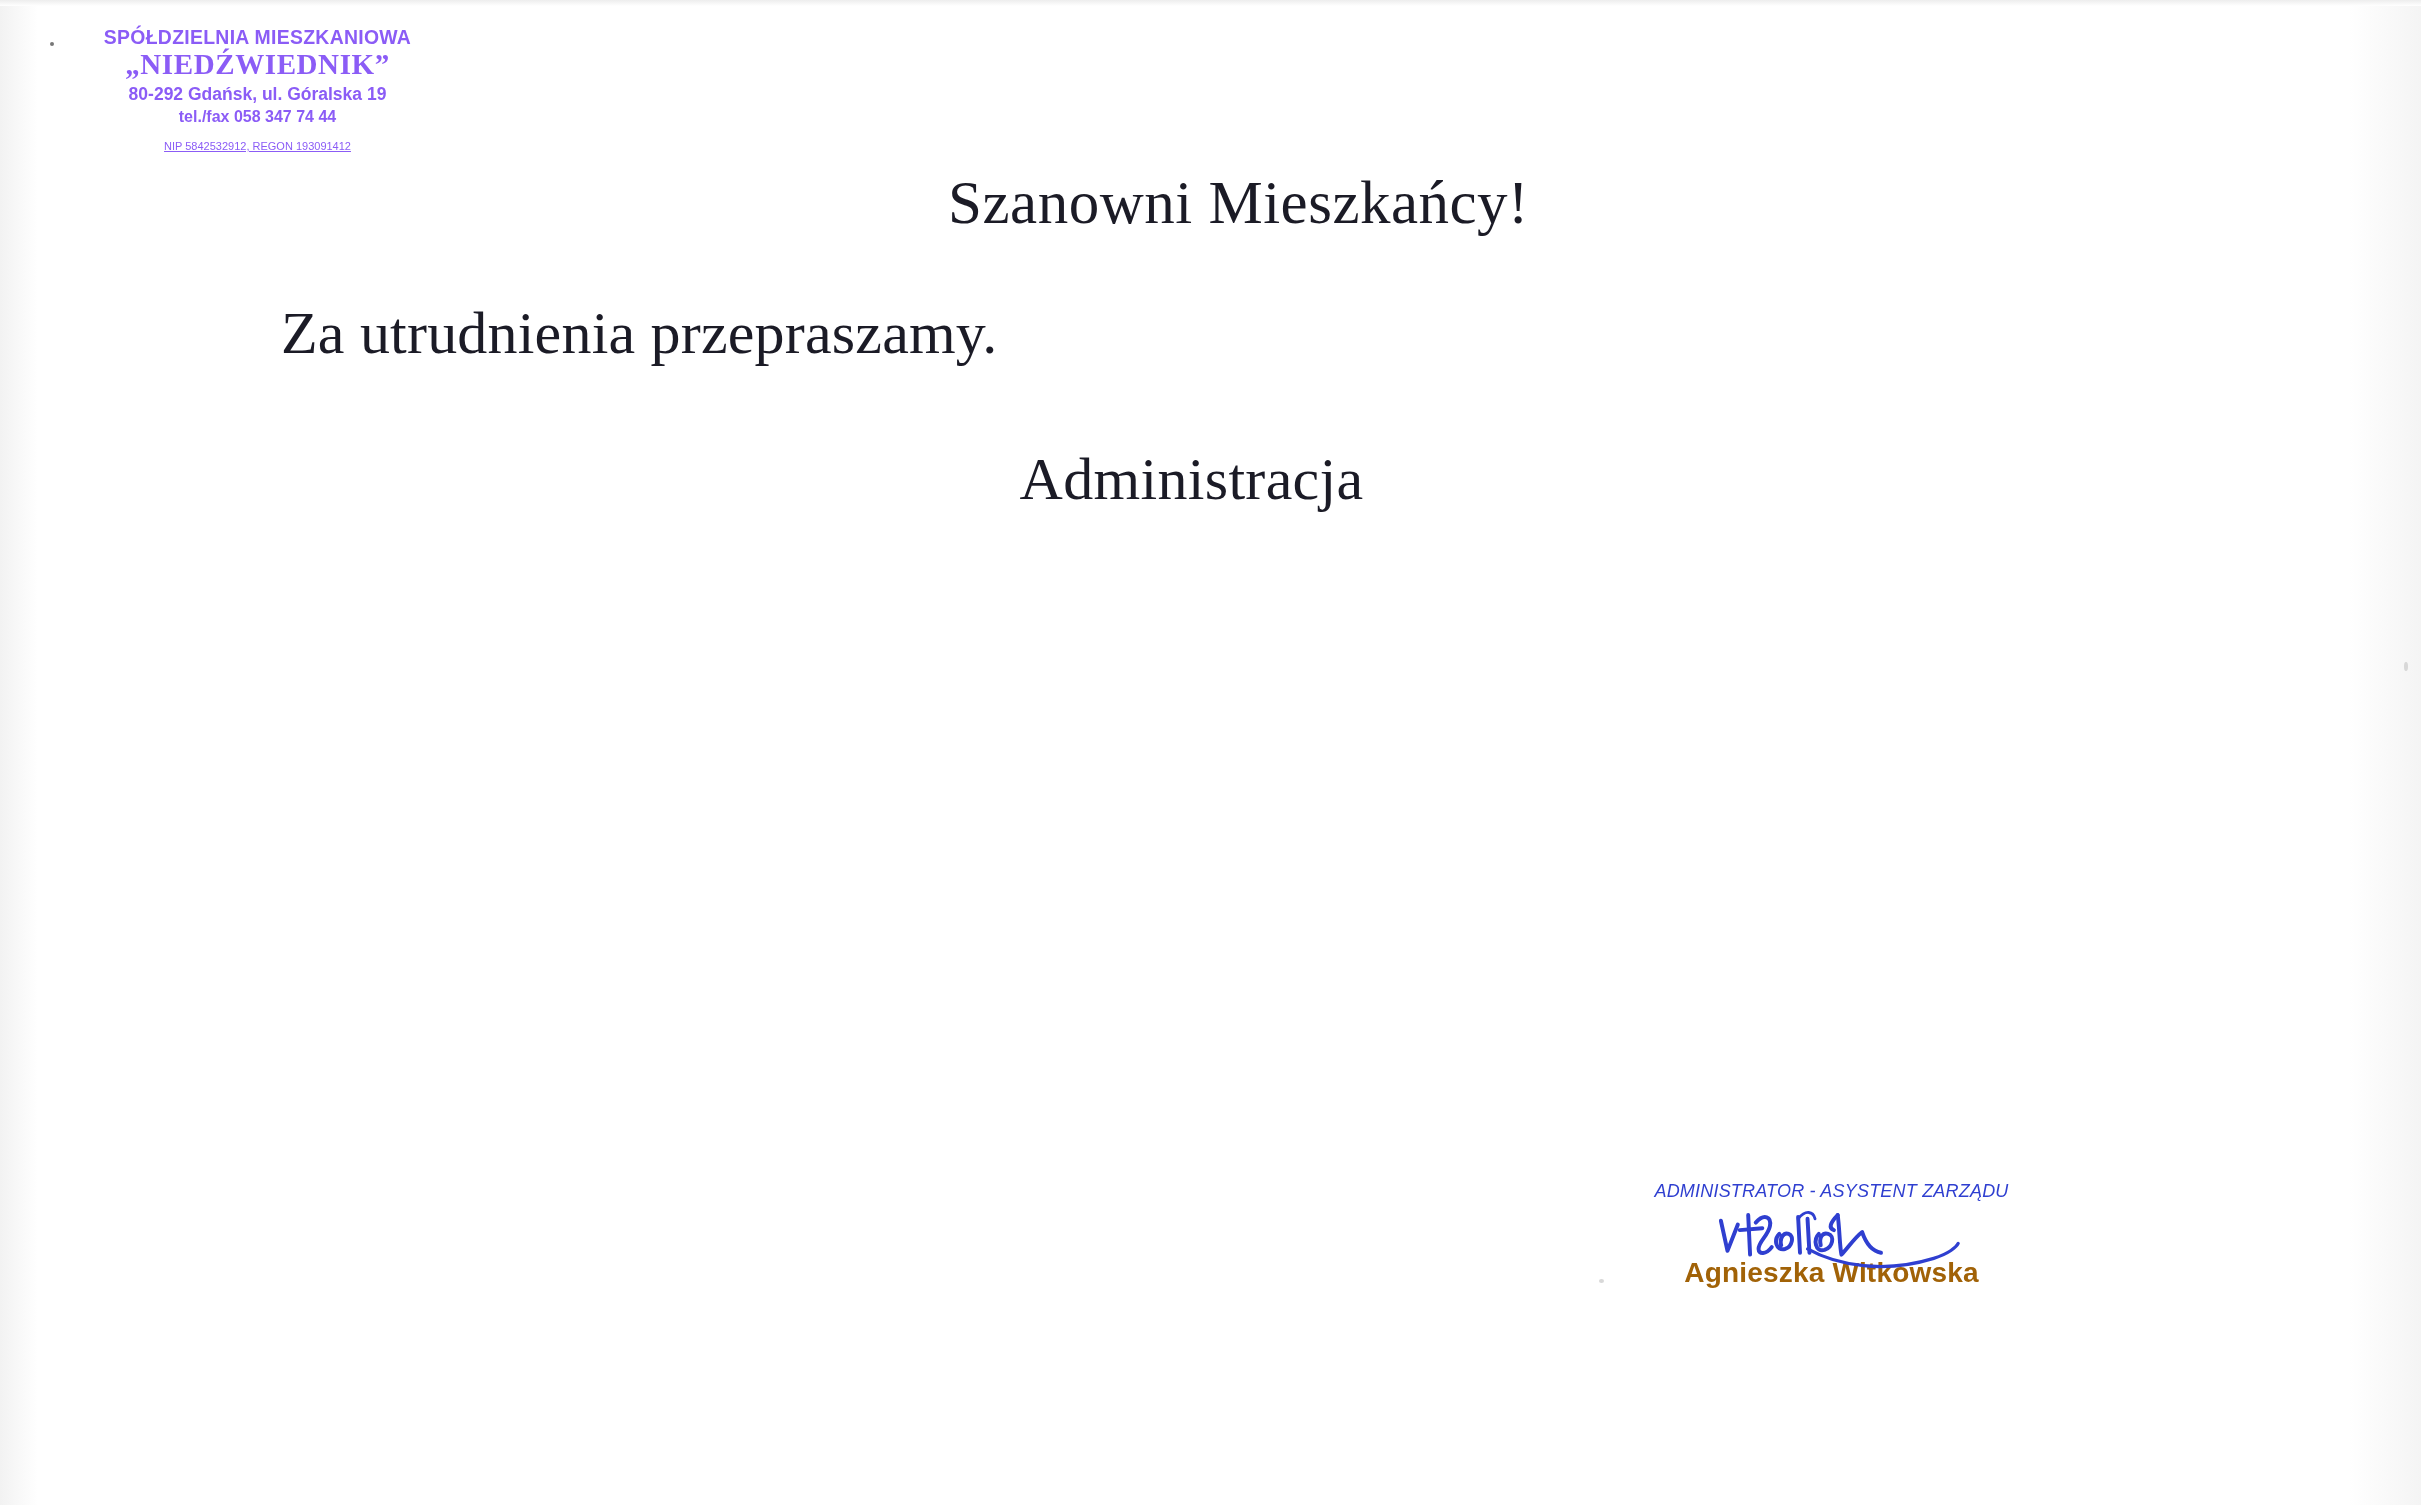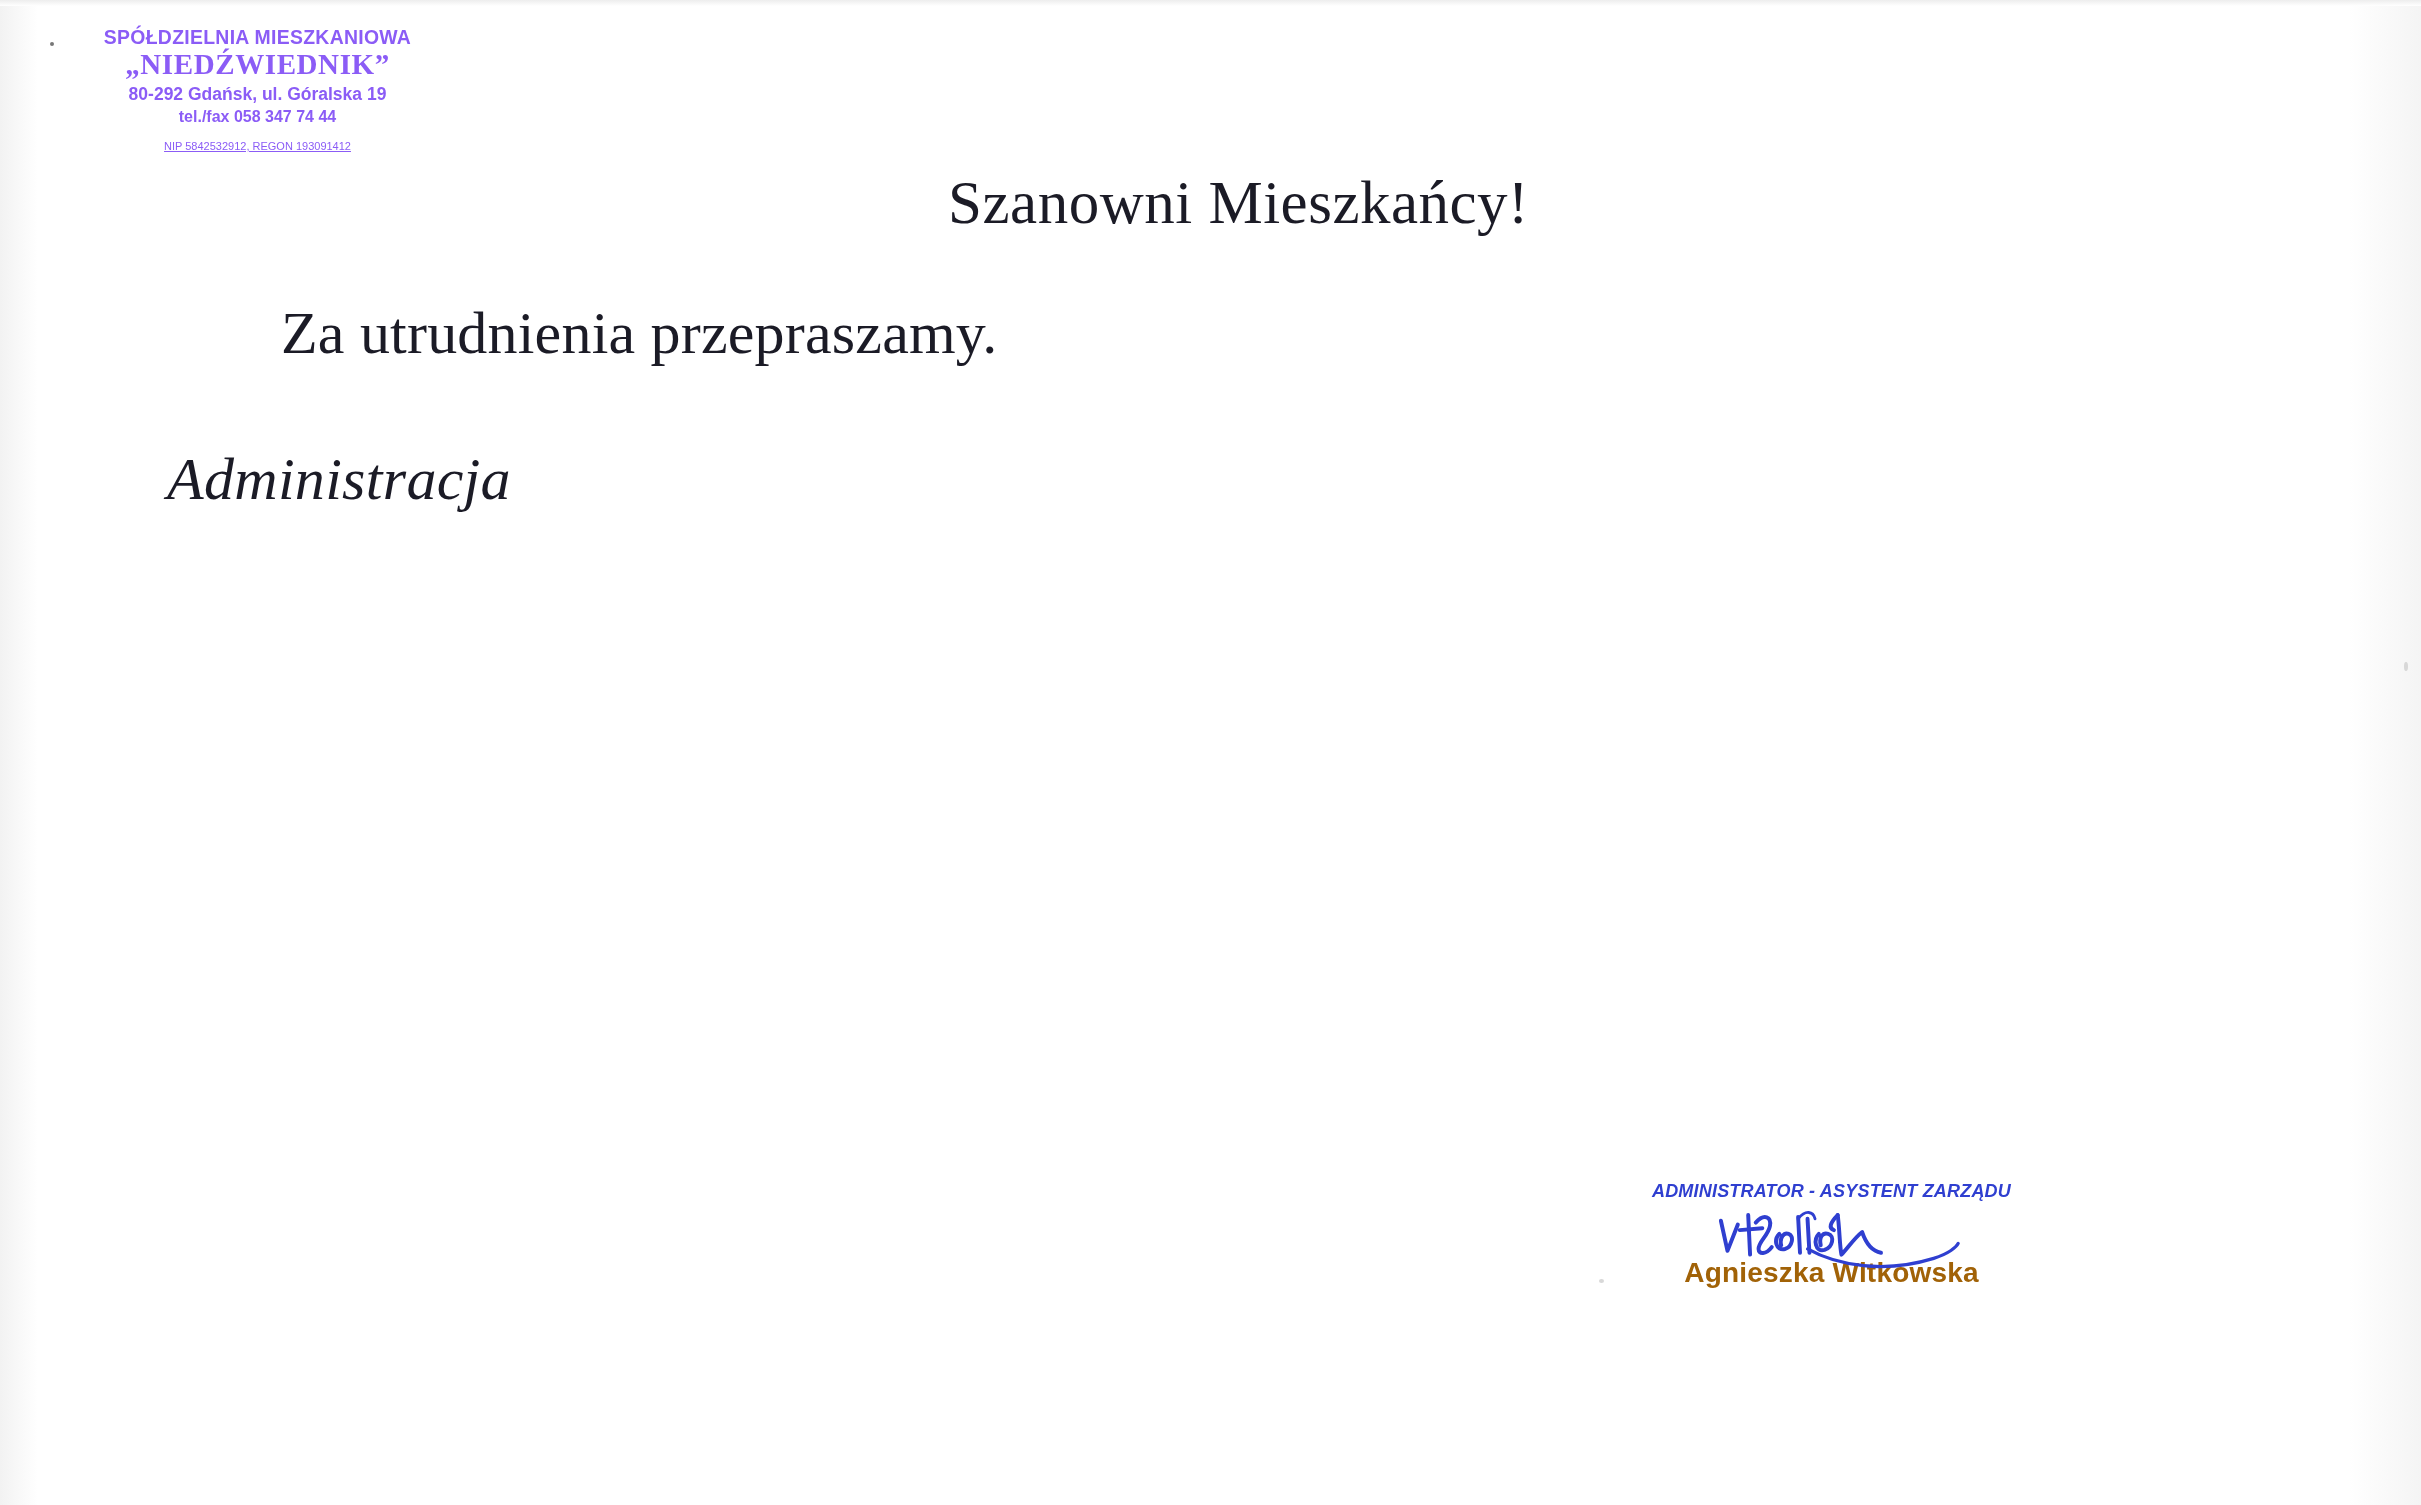--- a/index.html
+++ b/index.html
@@ -123,41 +123,40 @@
   }
   p.para b { font-weight: bold; }
 
   .para-2 { margin-bottom: 32px; }
   .para-3 { margin-bottom: 38px; }
   .para-4 { text-align: left; }
 
   .closing {
     font-size: 60px;
     line-height: 1.1;
-    text-align: left;
+    text-align: center;
     margin: 74px 0 0 0;
     padding-right: 28px;
     letter-spacing: 0.3px;
-    font-style: italic;
   }
 
   
   .stamp {
     position: absolute;
     left: 1609px;
     top: 1181px;
     width: 445px;
     z-index: 4;
     text-align: center;
     color: #2a39c6;
     font-family: "Liberation Sans", sans-serif;
   }
   .stamp-title {
     font-size: 18px;
-    font-weight: bold;
+    font-weight: normal;
     font-style: italic;
     letter-spacing: 0.2px;
     white-space: nowrap;
     color: #2f3fd0;
   }
   .stamp-sign {
     position: relative;
     height: 59px;
     margin-top: 1.9px;
   }

